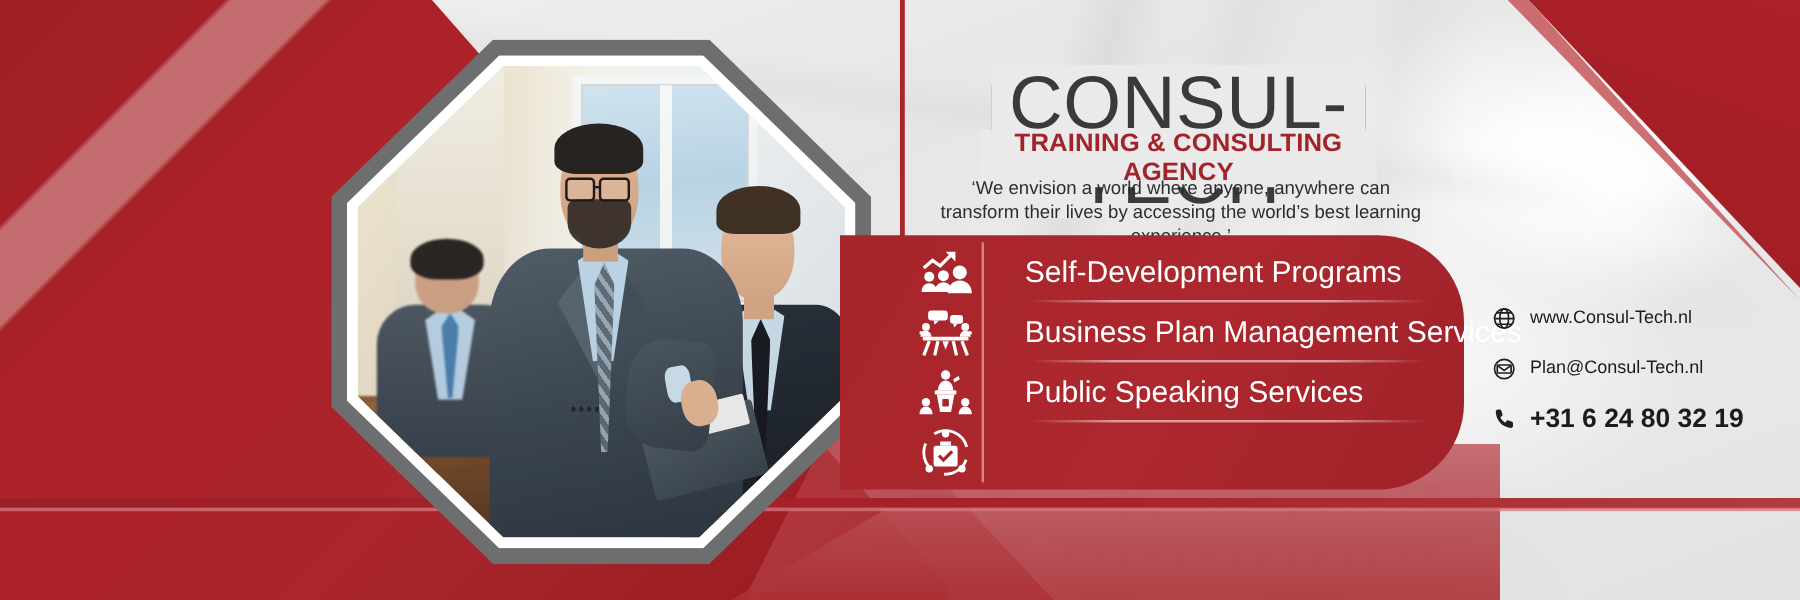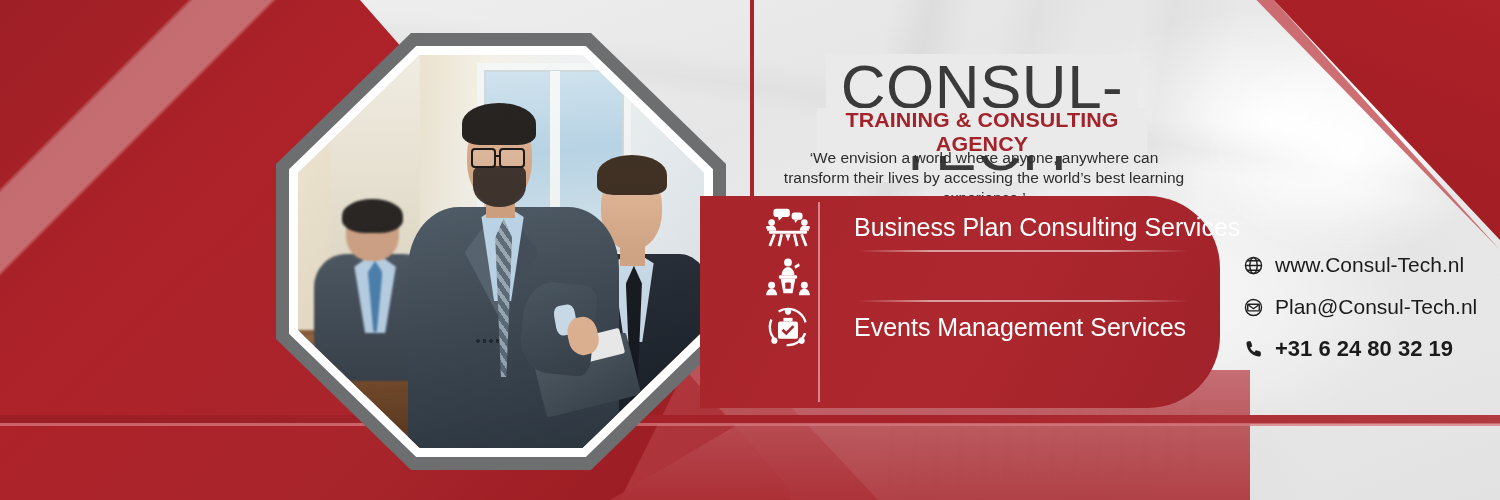--- a/index.html
+++ b/index.html
@@ -251,21 +251,21 @@
     position:absolute; left:96px; width:330px; height:2px; bottom:0;
     background:linear-gradient(90deg, rgba(255,255,255,0) 0%, rgba(255,255,255,.55) 22%, rgba(255,255,255,.55) 76%, rgba(255,255,255,0) 100%);
   }
 
   
   .contact { position:absolute; left:1240px; top:252px; width:250px; }
   .c-row { display:flex; align-items:center; margin-bottom:16px; }
   .c-icon { width:26px; height:26px; margin-right:9px; display:flex; align-items:center; justify-content:center; flex:0 0 26px; }
   .c-icon svg { width:21px; height:21px; fill:none; stroke:#1f1f1f; stroke-width:1.6; }
   .c-icon.phone svg { fill:#1f1f1f; stroke:none; }
-  .c-text { font-size:21px; line-height:24px; color:#1b1b1b; white-space:nowrap; font-family:"Liberation Sans", sans-serif; }
+  .c-text { font-size:15px; line-height:24px; color:#1b1b1b; white-space:nowrap; font-family:"Liberation Sans", sans-serif; }
   .c-text.bold { font-weight:bold; font-size:22px; }
 </style>
 </head>
 <body>
 
 <div id="banner">
 
   <div class="bg-photo"></div>
   <div class="bg-streaks"></div>
   <div class="bg-hand"></div>
@@ -342,74 +342,90 @@
     <div class="logo-bracket"></div>
     <div class="logo-title">CONSUL-TECH</div>
     <div class="logo-sub">TRAINING &amp; CONSULTING AGENCY</div>
   </div>
   <div class="tagline">‘We envision a world where anyone, anywhere can transform their lives by accessing the world’s best learning experience.’</div>
 
   <div class="services">
     <div class="svc-list">
       <div class="svc-sep"></div>
 
+      <div class="svc-row">
+        <span class="svc-icon">
+          <svg viewBox="0 0 48 44" aria-hidden="true">
+            <path d="M4 18 L12 11 L19 16 L30 5" fill="none" stroke="#fff" stroke-width="3"></path>
+            <path d="M24 3 L33 3 L33 12 Z"></path>
+            <circle cx="9" cy="26" r="4.6"></circle>
+              <path d="M2 40c0-5 3.2-8 7-8s7 3 7 8z"></path>
+            <circle cx="22" cy="25" r="5"></circle>
+              <path d="M14 40c0-5.5 3.6-9 8-9s8 3.5 8 9z"></path>
+            <circle cx="37" cy="22" r="6.4"></circle>
+              <path d="M26 41c0-7 4.8-11.5 11-11.5S48 34 48 41z"></path>
+          </svg>
+        </span>
+        <span class="svc-label">Self-Development Programs</span>
+        <span class="svc-div"></span>
+      </div>
 
       <div class="svc-row">
         <span class="svc-icon">
           <svg viewBox="0 0 48 44" aria-hidden="true">
             <rect x="8" y="2" width="18" height="9" rx="3"></rect>
               <path d="M13 11l1 4 4-4z"></path>
             <rect x="28" y="6" width="12" height="8" rx="3"></rect>
               <path d="M31 14l1 3.5 3-3.5z"></path>
             <circle cx="6" cy="17" r="3.6"></circle>
               <path d="M1 26c0-3.2 2.2-5.6 5-5.6s5 2.4 5 5.6z"></path>
             <circle cx="42" cy="17" r="3.6"></circle>
               <path d="M37 26c0-3.2 2.2-5.6 5-5.6s5 2.4 5 5.6z"></path>
             <rect x="3" y="26" width="42" height="3.4" rx="1.2"></rect>
             <path d="M9 30 L4 43 M17 30 L14 43 M31 30 L34 43 M39 30 L44 43" stroke="#fff" stroke-width="3" fill="none"></path>
             <path d="M21 30 L24 38 L27 30 Z"></path>
             <rect x="0" y="21" width="6" height="3" rx="1"></rect>
               <rect x="42" y="21" width="6" height="3" rx="1"></rect>
           </svg>
         </span>
-        <span class="svc-label">Business Plan Consulting Services</span>
+        <span class="svc-label">Business Plan Management Services</span>
         <span class="svc-div"></span>
       </div>
 
       <div class="svc-row">
         <span class="svc-icon">
           <svg viewBox="0 0 48 44" aria-hidden="true">
             <circle cx="24" cy="6" r="4.3"></circle>
             <path d="M17 20c0-5 3.2-9 7-9s7 4 7 9z"></path>
             <path d="M31 10 l5 -3 1 3 -5 3z"></path>
             <rect x="14" y="20" width="20" height="4" rx="1.4"></rect>
             <path d="M16 24 h16 l-3 16 h-10z"></path>
             <rect x="21" y="28" width="6" height="7" rx="1" fill="#a8252c"></rect>
             <circle cx="6" cy="31" r="3.8"></circle>
               <path d="M0 42c0-4 2.7-7 6-7s6 3 6 7z"></path>
             <circle cx="42" cy="31" r="3.8"></circle>
               <path d="M36 42c0-4 2.7-7 6-7s6 3 6 7z"></path>
           </svg>
         </span>
+        <span class="svc-label">Public Speaking Services</span>
         <span class="svc-div"></span>
       </div>
 
       <div class="svc-row">
         <span class="svc-icon">
           <svg viewBox="0 0 48 44" aria-hidden="true">
             <path d="M24 2a20 20 0 1 1 0 40 20 20 0 0 1 0-40z" fill="none" stroke="#fff" stroke-width="2.6" stroke-dasharray="26 12"></path>
             <circle cx="24" cy="5" r="3.4"></circle>
               <circle cx="9" cy="37" r="3.4"></circle>
               <circle cx="39" cy="37" r="3.4"></circle>
             <path d="M19 12h10v4H19z"></path>
             <rect x="13" y="16" width="22" height="19" rx="2.4"></rect>
             <path d="M18 25 l4 4 8-8" fill="none" stroke="#a8252c" stroke-width="3"></path>
           </svg>
         </span>
-        <span class="svc-label">Events Management Services</span>
       </div>
     </div>
   </div>
 
   <div class="contact">
     <div class="c-row">
       <span class="c-icon">
         <svg viewBox="0 0 24 24" aria-hidden="true">
           <circle cx="12" cy="12" r="9.2"></circle>
           <ellipse cx="12" cy="12" rx="4.2" ry="9.2"></ellipse>

